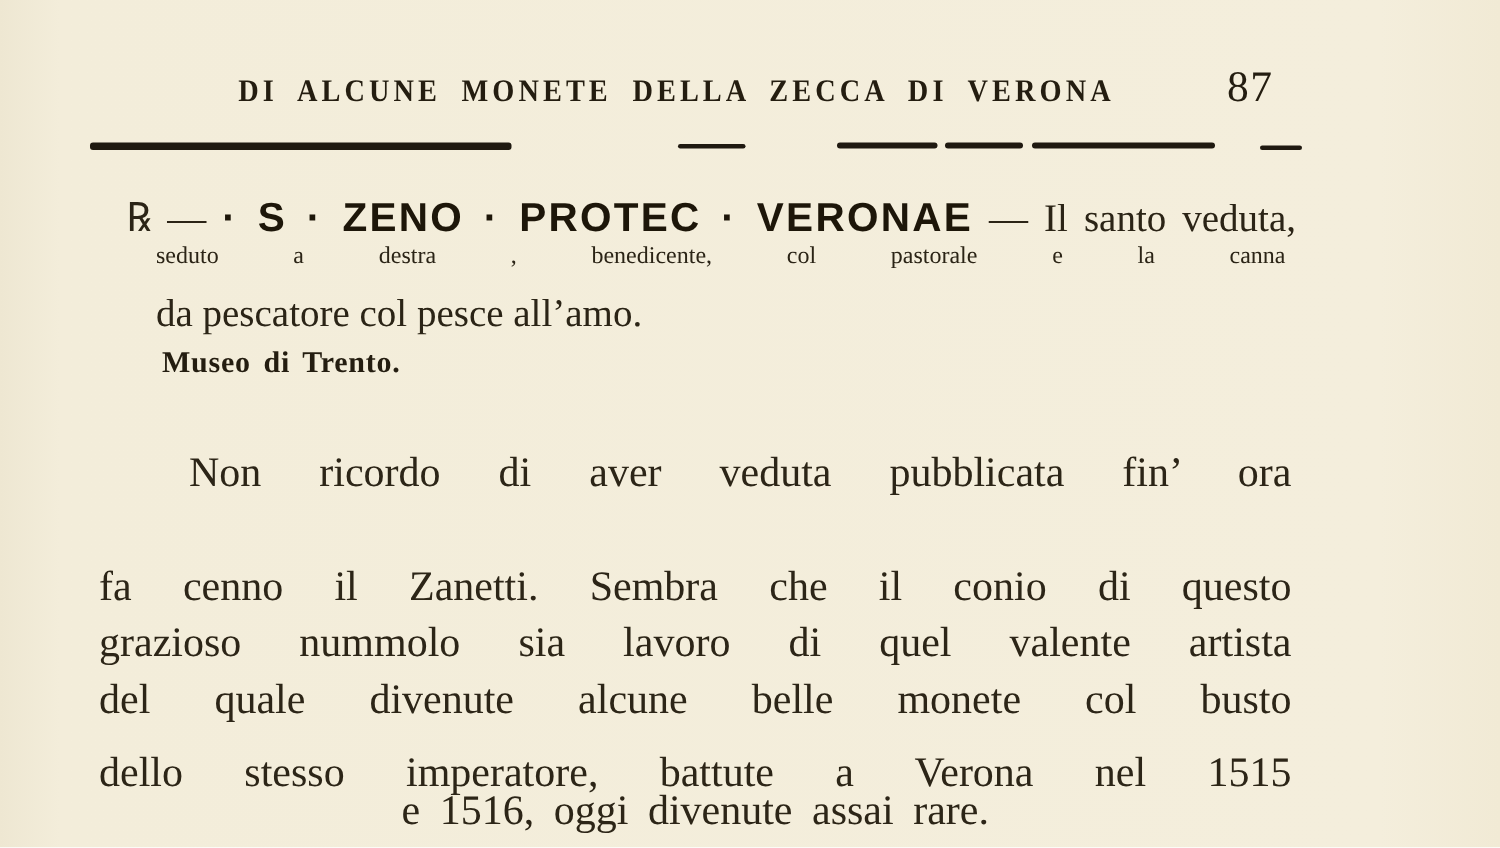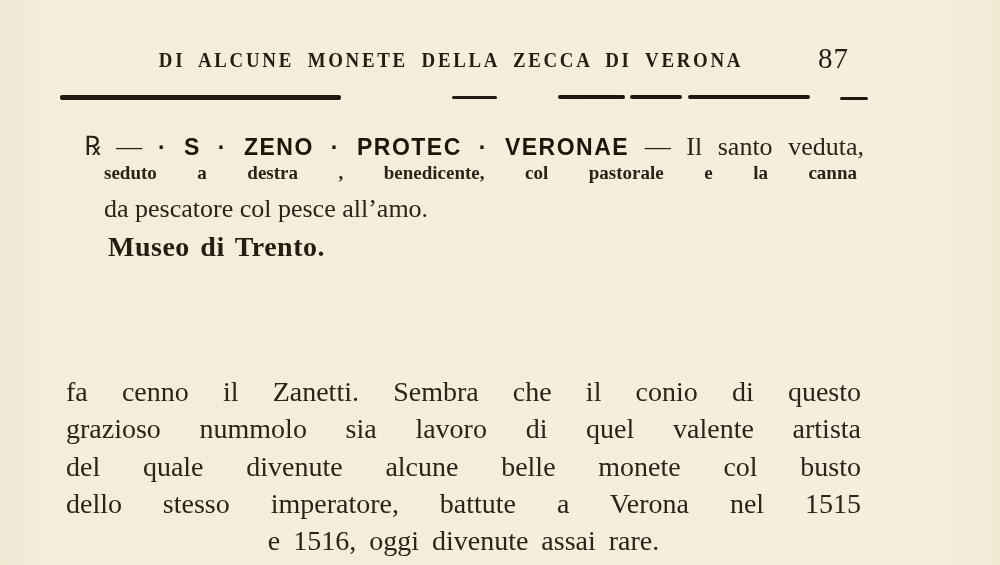--- a/index.html
+++ b/index.html
@@ -73,61 +73,60 @@
     width: 780px;
     font-size: 26px;
   }
   .reverse-marker {
     font-family: "DejaVu Serif", serif;
     font-size: 27px;
   }
   .legend-caps {
     font-family: "Liberation Sans", "DejaVu Sans", sans-serif;
     font-weight: 700;
-    font-size: 23px;
+    font-size: 27px;
     letter-spacing: 1.5px;
     color: #1d1609;
   }
   .entry-line2 {
     left: 104px;
     top: 162px;
     width: 753px;
-    font-size: 19px;
-    font-weight: bold;
+    font-size: 16px;
   }
   .entry-line3 {
     left: 104px;
     top: 194px;
     font-size: 26px;
   }
   .museum-line {
     left: 108px;
     top: 231px;
-    font-size: 28px;
+    font-size: 20px;
     font-weight: 700;
     letter-spacing: 0.5px;
     word-spacing: 3px;
     color: #241d10;
   }
 
   
   .body-line {
     left: 66px;
     width: 795px;
     font-size: 28px;
     line-height: 1.1;
     box-sizing: border-box;
     color: #2c2517;
   }
   .bl-0 { top: 301px; padding-left: 60px; }
   .bl-1 { top: 339px; }
   .bl-2 { top: 377px; }
   .bl-3 { top: 414px; }
   .bl-4 { top: 452px; }
-  .bl-5 { top: 489px; }
+  .bl-5 { top: 501px; }
   .bl-6 { top: 526px; white-space: nowrap; word-spacing: 6px; font-family: Liberation Serif, serif; }
 </style>
 </head>
 <body>
 
 <div class="page">
 
   <div class="abs header-title">DI ALCUNE MONETE DELLA ZECCA DI VERONA</div>
   <div class="abs page-number">87</div>
 
@@ -141,19 +140,20 @@
   <div class="abs line jline entry-line1">
     <span class="reverse-marker">℞</span>
     <span>—</span>
     <span class="legend-caps">· S · ZENO · PROTEC · VERONAE</span>
     <span>— Il santo veduta,</span>
   </div>
   <div class="abs line jline entry-line2">seduto a destra , benedicente, col pastorale e la canna</div>
   <div class="abs line entry-line3">da pescatore col pesce all’amo.</div>
   <div class="abs line museum-line">Museo di Trento.</div>
 
+  <div class="abs line jline body-line bl-0">Non ricordo di aver veduta pubblicata fin’ ora</div>
   <div class="abs line jline body-line bl-3">grazioso nummolo sia lavoro di quel valente artista</div>
   <div class="abs line jline body-line bl-2">fa cenno il Zanetti. Sembra che il conio di questo</div>
   <div class="abs line jline body-line bl-4">del quale divenute alcune belle monete col busto</div>
   <div class="abs line jline body-line bl-5">dello stesso imperatore, battute a Verona nel 1515</div>
   <div class="abs line body-line bl-6">e 1516, oggi divenute assai rare.</div>
 
 </div>
 
 </body></html>

